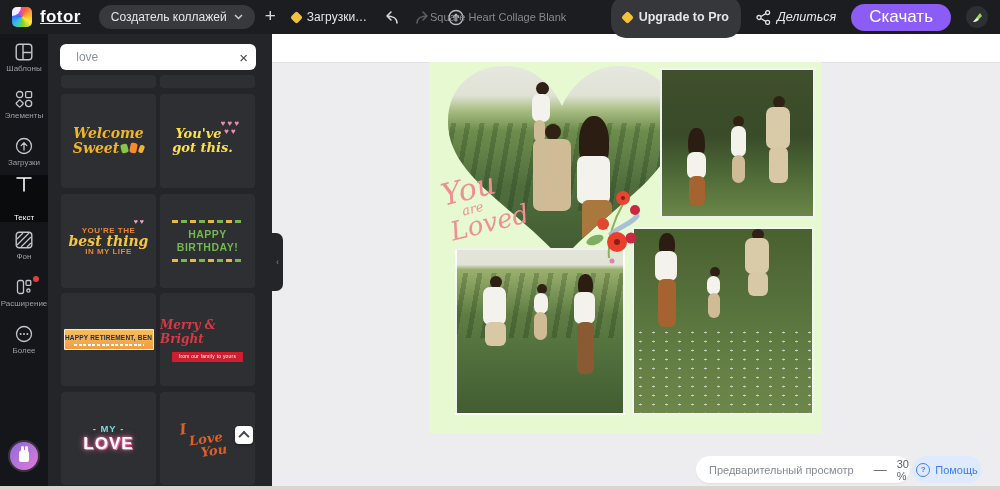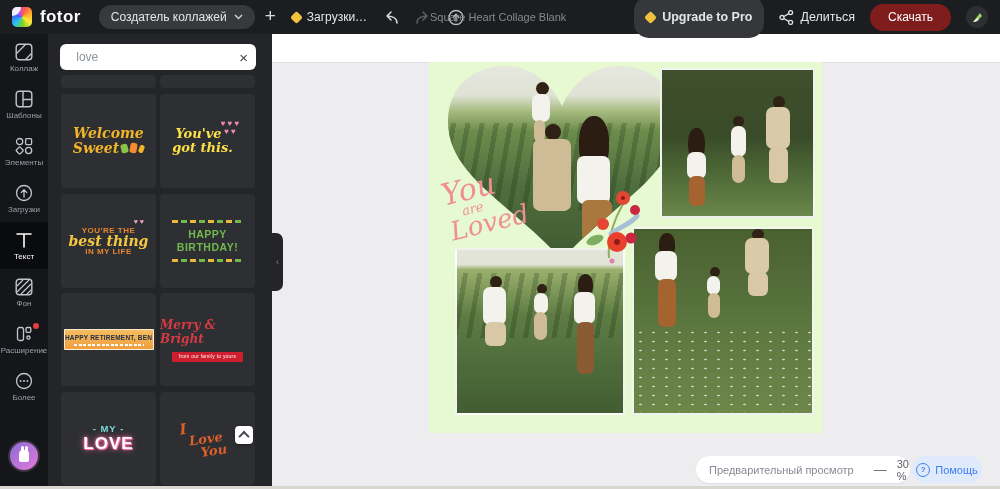--- a/index.html
+++ b/index.html
@@ -1,41 +1,41 @@
 <!DOCTYPE html>
 <html><head>
 <meta charset="utf-8">
 <style>
   html,body{margin:0;padding:0;background:#ededef;}
   body{width:1000px;height:489px;overflow:hidden;font-family:"Liberation Sans",sans-serif;-webkit-font-smoothing:antialiased;}
   .app{position:relative;width:1000px;height:489px;overflow:hidden;background:#ededef;}
 
   
   .topbar{position:absolute;top:0;left:0;right:0;height:34px;background:#1c1d20;display:flex;align-items:center;padding:0 12px;box-sizing:border-box;color:#e8e9ea;z-index:30;}
-  .logo{display:flex;align-items:center;gap:8px;margin-right:18px;}
+  .logo{display:flex;align-items:center;gap:8px;margin-right:18px;text-decoration:underline;}
   .logo-mark{width:20px;height:20px;border-radius:5px;background:conic-gradient(from 20deg,#ff5b4d,#ffb12b,#ffe83d,#7ed321,#29c2f1,#3b6cf5,#b44df0,#ff5b4d);position:relative;overflow:hidden;}
   .logo-mark:after{content:"";position:absolute;left:0;top:0;width:9px;height:9px;background:#fff;border-radius:0 0 9px 0;opacity:.9;}
   .logo-word{font-size:17px;font-weight:700;letter-spacing:.4px;color:#fbfbfc;}
   .pill{display:flex;align-items:center;gap:7px;background:#37393d;border-radius:16px;height:24px;padding:0 12px;font-size:12px;color:#e4e5e7;cursor:pointer;}
   .tb-ico{display:flex;align-items:center;justify-content:center;cursor:pointer;}
   .plus{font-size:19px;color:#d8dadd;margin:0 16px 2px 10px;cursor:pointer;}
   .edit-group{display:flex;align-items:center;gap:6px;margin-right:16px;font-size:12px;color:#e4e5e7;cursor:pointer;}
   .diamond{width:9px;height:9px;background:#f2c23e;transform:rotate(45deg);border-radius:2px;display:inline-block;}
   .doc-title{position:absolute;left:430px;top:0;height:34px;display:flex;align-items:center;font-size:11px;color:#87898e;}
   .tb-right{margin-left:auto;display:flex;align-items:center;gap:15px;}
   .upgrade{background:#35373b;font-weight:700;font-size:12.5px;height:42px;border-radius:15px;}
-  .share{display:flex;align-items:center;gap:6px;font-size:12.5px;color:#e6e7e9;cursor:pointer;}
-  .download{background:#7f1d1d;color:#fff;border:none;height:27px;border-radius:15px;padding:0 18px;font-size:12px;font-family:"Liberation Sans",sans-serif;cursor:pointer;}
+  .share{display:flex;align-items:center;gap:6px;font-size:12.5px;color:#e6e7e9;cursor:pointer;font-style:italic;}
+  .download{background:#8b5cf6;color:#fff;border:none;height:27px;border-radius:15px;padding:0 18px;font-size:17px;font-family:"Liberation Sans",sans-serif;cursor:pointer;}
   .avatar-top{width:22px;height:22px;border-radius:50%;background:#2d2f33;display:flex;align-items:center;justify-content:center;cursor:pointer;}
 
   
   .rail{position:absolute;left:0;top:34px;bottom:3px;width:48px;background:#141619;display:flex;flex-direction:column;z-index:20;}
   .rail-item{height:47px;display:flex;flex-direction:column;align-items:center;justify-content:center;gap:3px;cursor:pointer;position:relative;color:#c2c6cc;}
   .rail-item .lbl{font-size:8px;color:#9ba0a8;}
-  .rail-item.active{background:#0a0b0d;}
+  .rail-item.active{background:#0a0b0d;justify-content:space-between;}
   .rail-item.active .lbl{color:#fff;}
   .red-dot{position:absolute;top:7px;right:9px;width:6px;height:6px;border-radius:50%;background:#e33e3e;}
   .rail-avatar{margin:auto auto 14px;width:28px;height:28px;border-radius:50%;background:linear-gradient(135deg,#8d6bd8,#e27ad8);display:flex;align-items:center;justify-content:center;border:2px solid #3a3440;cursor:pointer;}
   .hand-glyph{width:10px;height:12px;background:#fff;border-radius:4px 4px 2px 2px;position:relative;}
   .hand-glyph:after{content:"";position:absolute;top:-4px;left:2px;width:2.5px;height:6px;background:#fff;border-radius:2px;box-shadow:4px 0 0 #fff;}
 
   
   .panel{position:absolute;left:48px;top:34px;bottom:3px;width:224px;background:#232528;z-index:15;}
   .search{position:absolute;left:12px;top:10px;width:196px;height:26px;background:#fff;border-radius:6px;display:flex;align-items:center;padding:0 8px;box-sizing:border-box;gap:6px;}
   .search input{border:none;outline:none;flex:1;font-size:12px;color:#8d939b;font-family:"Liberation Sans",sans-serif;background:transparent;}
@@ -164,27 +164,20 @@
             <path d="M2 11 L6 7 L8 9 Z" fill="#eef3e8"></path>
           </svg>
       </div>
     </div>
   </div>
 
   <div class="rail">
     <div class="rail-item">
       <svg width="18" height="18" viewBox="0 0 18 18">
           <rect x="1.2" y="1.2" width="15.6" height="15.6" rx="3" fill="none" stroke="#c2c6cc" stroke-width="1.4"></rect>
-          <path d="M1.5 10.5 L10.5 1.5 M10.5 16.5 L16.5 10.5" stroke="#c2c6cc" stroke-width="1.4"></path>
-        </svg>
-      <span class="lbl">Коллаж</span>
-    </div>
-    <div class="rail-item">
-      <svg width="18" height="18" viewBox="0 0 18 18">
-          <rect x="1.2" y="1.2" width="15.6" height="15.6" rx="3" fill="none" stroke="#c2c6cc" stroke-width="1.4"></rect>
           <path d="M8 1.5 V16.5 M8 9.5 H16.5" stroke="#c2c6cc" stroke-width="1.4"></path>
         </svg>
       <span class="lbl">Шаблоны</span>
     </div>
     <div class="rail-item">
       <svg width="18" height="18" viewBox="0 0 18 18">
           <circle cx="4.6" cy="4.6" r="3.1" fill="none" stroke="#c2c6cc" stroke-width="1.3"></circle>
           <rect x="10.6" y="1.6" width="6" height="6" rx="1" fill="none" stroke="#c2c6cc" stroke-width="1.3"></rect>
           <rect x="2" y="10.8" width="5.4" height="5.4" rx="1" fill="none" stroke="#c2c6cc" stroke-width="1.3" transform="rotate(45 4.7 13.5)"></rect>
           <circle cx="13.6" cy="13.5" r="3.1" fill="none" stroke="#c2c6cc" stroke-width="1.3"></circle>

